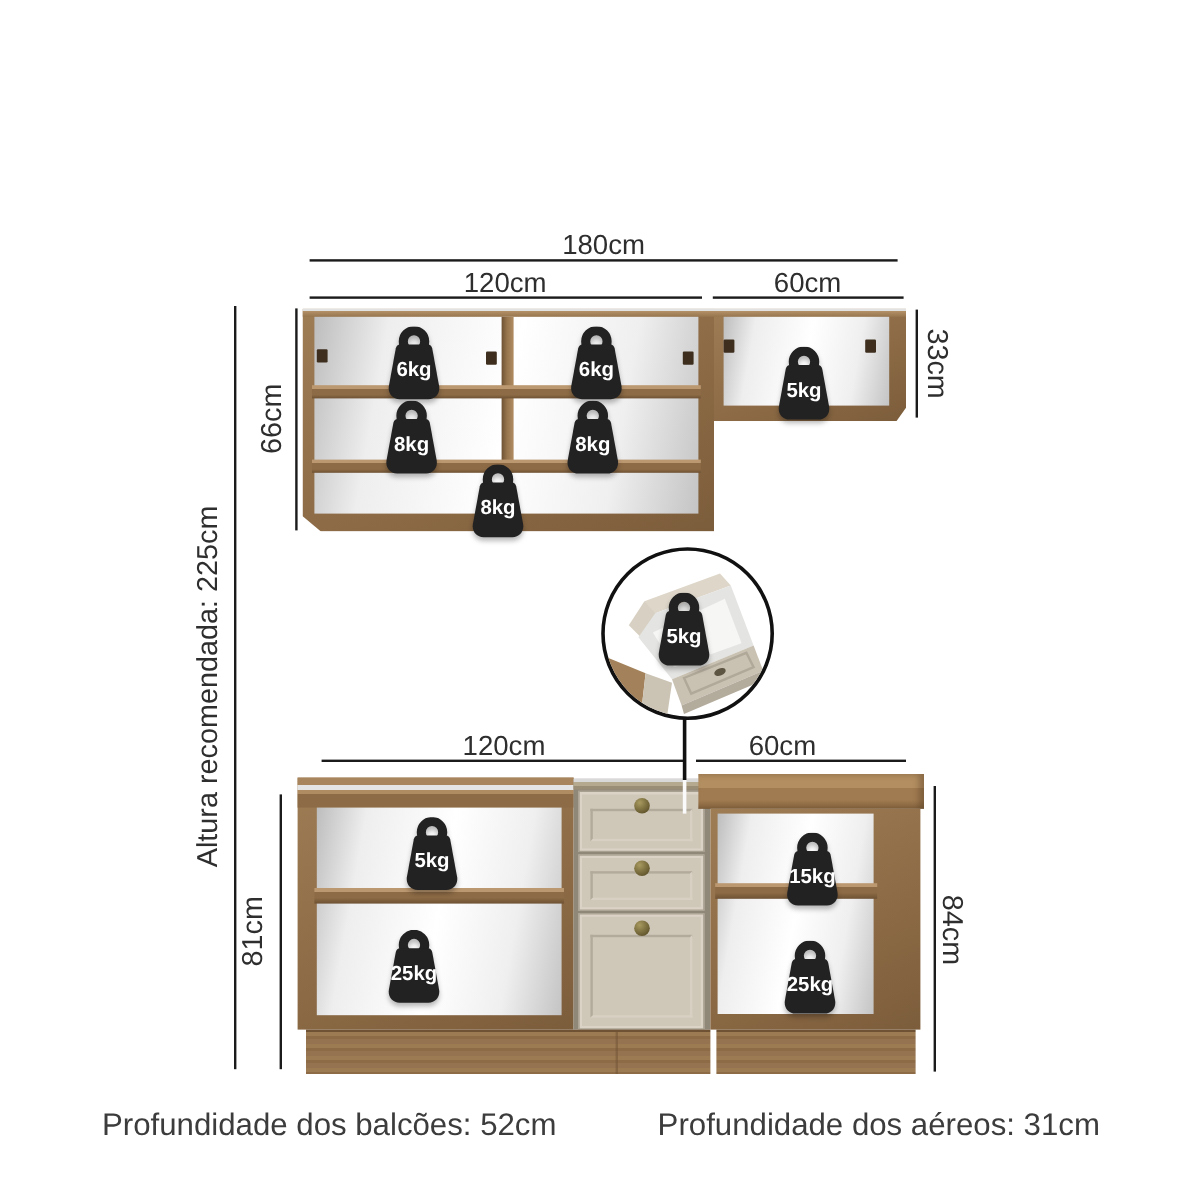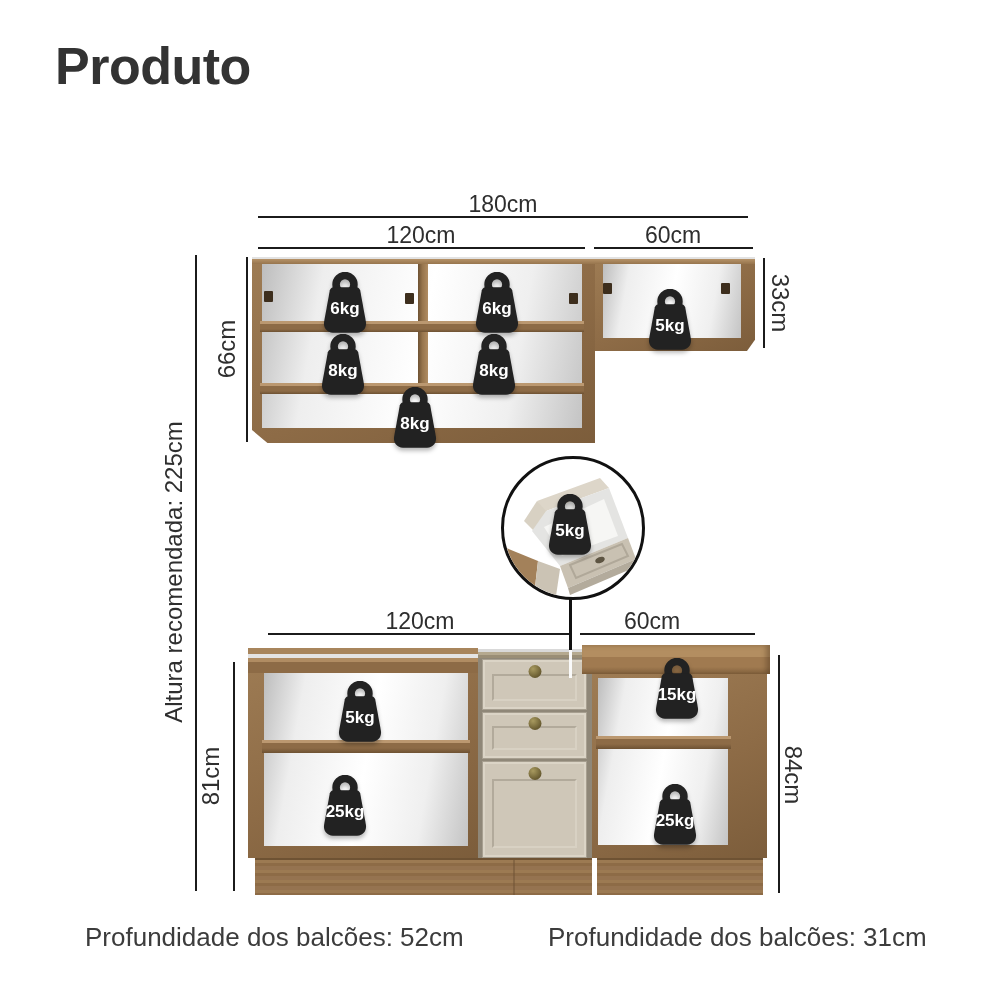--- a/index.html
+++ b/index.html
@@ -76,21 +76,20 @@
   }
   .connector-black{position:absolute;left:569px;top:598px;width:3px;height:52px;background:#111;z-index:25;}
   .connector-white{position:absolute;left:569px;top:650px;width:3px;height:28px;background:#fafafa;z-index:25;}
 </style>
 </head>
 <body>
 
 <div class="stage">
 
   <div class="title">
-    <div>Produto</div>
   </div>
 
   <div class="dim-label" style="left:455px;top:191px;">180cm</div>
   <div class="dl-h" style="left:258px;top:216px;width:490px;"></div>
 
   <div class="dim-label" style="left:373px;top:222px;">120cm</div>
   <div class="dl-h" style="left:258px;top:247px;width:327px;"></div>
 
   <div class="dim-label" style="left:625px;top:222px;">60cm</div>
   <div class="dl-h" style="left:594px;top:247px;width:159px;"></div>
@@ -242,31 +241,31 @@
     </svg>
     <span class="wlabel">5kg</span>
   </div>
   <div class="weight" style="left:318px;top:775px;">
     <svg width="54" height="66" viewBox="0 0 60 74">
       <circle cx="30" cy="14" r="10" fill="none" stroke="#222" stroke-width="8.5"></circle>
       <path d="M17 17 L43 17 C45 17 46.5 18.5 47 20.5 L53.5 56 C54.5 62.5 50 68 43.5 68 L16.5 68 C10 68 5.5 62.5 6.5 56 L13 20.5 C13.5 18.5 15 17 17 17 Z" fill="#222"></path>
     </svg>
     <span class="wlabel">25kg</span>
   </div>
-  <div class="weight" style="left:650px;top:658px;">
+  <div class="weight" style="left:650px;top:694px;">
     <svg width="54" height="66" viewBox="0 0 60 74">
       <circle cx="30" cy="14" r="10" fill="none" stroke="#222" stroke-width="8.5"></circle>
       <path d="M17 17 L43 17 C45 17 46.5 18.5 47 20.5 L53.5 56 C54.5 62.5 50 68 43.5 68 L16.5 68 C10 68 5.5 62.5 6.5 56 L13 20.5 C13.5 18.5 15 17 17 17 Z" fill="#222"></path>
     </svg>
     <span class="wlabel">15kg</span>
   </div>
   <div class="weight" style="left:648px;top:784px;">
     <svg width="54" height="66" viewBox="0 0 60 74">
       <circle cx="30" cy="14" r="10" fill="none" stroke="#222" stroke-width="8.5"></circle>
       <path d="M17 17 L43 17 C45 17 46.5 18.5 47 20.5 L53.5 56 C54.5 62.5 50 68 43.5 68 L16.5 68 C10 68 5.5 62.5 6.5 56 L13 20.5 C13.5 18.5 15 17 17 17 Z" fill="#222"></path>
     </svg>
     <span class="wlabel">25kg</span>
   </div>
 
   <div class="footer-label" style="left:85px;top:922px;">Profundidade dos balcões: 52cm</div>
-  <div class="footer-label" style="left:548px;top:922px;">Profundidade dos balcões: 31cm</div>
+  <div class="footer-label" style="left:548px;top:922px;">Profundidade dos aéreos: 31cm</div>
 
 </div>
 
 </body></html>

